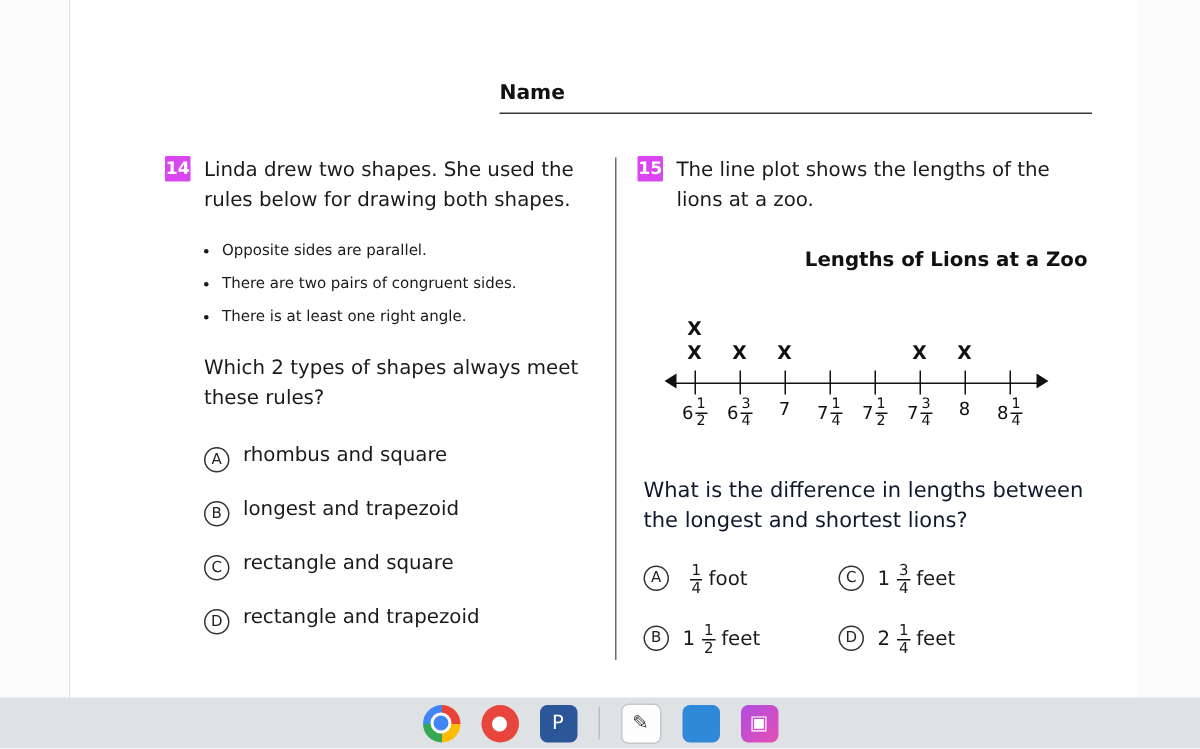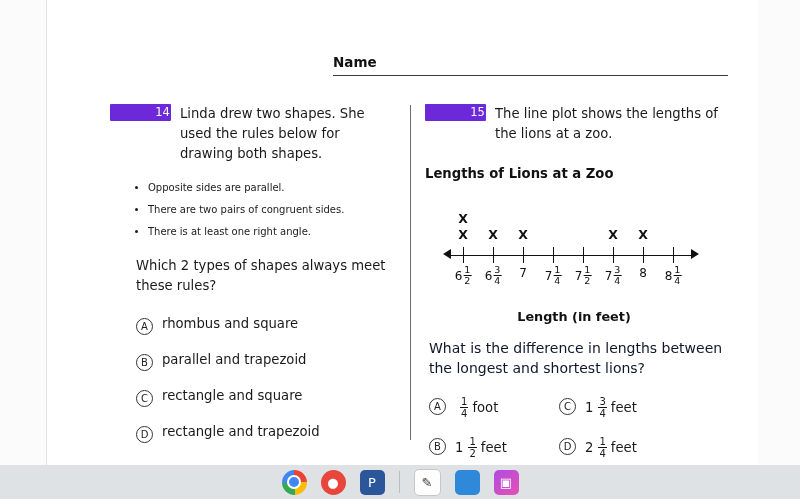--- a/index.html
+++ b/index.html
@@ -84,29 +84,28 @@
     width: 285px;
   }
   .col-right {
     position: absolute;
     left: 378px; top: 104px;
     width: 300px;
   }
   .qnum {
     display: inline-block;
     width: 17px; height: 17px;
-    background: #6d28d9;
+    background: #d946ef;
     color: #ffffff;
     font-size: 11.5px;
-    font-weight: normal;
+    font-weight: bold;
     text-align: center;
     line-height: 17px;
     vertical-align: top;
     border-radius: 1px;
-    padding-left: 44px;
   }
   .qrow {
     display: flex;
     align-items: flex-start;
     gap: 9px;
   }
   .qtext {
     font-size: 13.2px;
     line-height: 20px;
     color: #1a1a1a;
@@ -148,21 +147,21 @@
     border: 1.2px solid #333333;
     border-radius: 50%;
     font-size: 10px;
     line-height: 15px;
     text-align: center;
     color: #222222;
     margin-top: 2px;
   }
   
   .plot-title {
-    text-align: left;
+    text-align: right;
     font-size: 13.2px;
     font-weight: bold;
     color: #111111;
     margin: 22px 0 0 0;
   }
   .plot-wrap {
     position: relative;
     margin: 12px 0 0 18px;
     width: 262px;
     height: 110px;
@@ -321,21 +320,21 @@
 
       <div class="followup">Which 2 types of shapes always meet these rules?</div>
 
       <div class="choices">
         <div class="choice">
           <span class="bubble">A</span>
           <span>rhombus and square</span>
         </div>
         <div class="choice">
           <span class="bubble">B</span>
-          <span>parallel and trapezoid</span>
+          <span>longest and trapezoid</span>
         </div>
         <div class="choice">
           <span class="bubble">C</span>
           <span>rectangle and square</span>
         </div>
         <div class="choice">
           <span class="bubble">D</span>
           <span>rectangle and trapezoid</span>
         </div>
       </div>
@@ -389,21 +388,20 @@
           <span class="whole">7</span><span class="frac"><span class="num">3</span><span class="den">4</span></span>
         </div>
         <div class="ticklabel" style="left:200px">
           <span class="whole">8</span>
         </div>
         <div class="ticklabel" style="left:230px">
           <span class="whole">8</span><span class="frac"><span class="num">1</span><span class="den">4</span></span>
         </div>
       </div>
 
-      <div class="axis-caption">Length (in feet)</div>
 
       <div class="rq-text">What is the difference in lengths between the longest and shortest lions?</div>
 
       <div class="choice-grid">
         <div class="choice">
           <span class="bubble">A</span>
           <span class="cf">
             <span></span>
               <span class="frac">
                 <span class="num">1</span>

